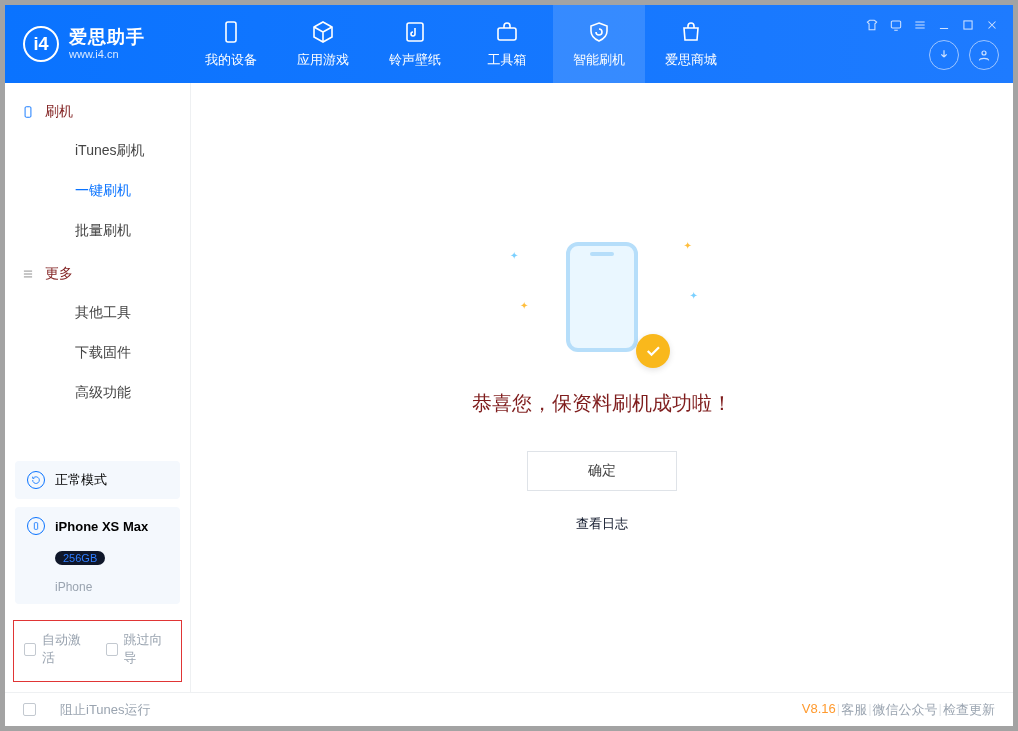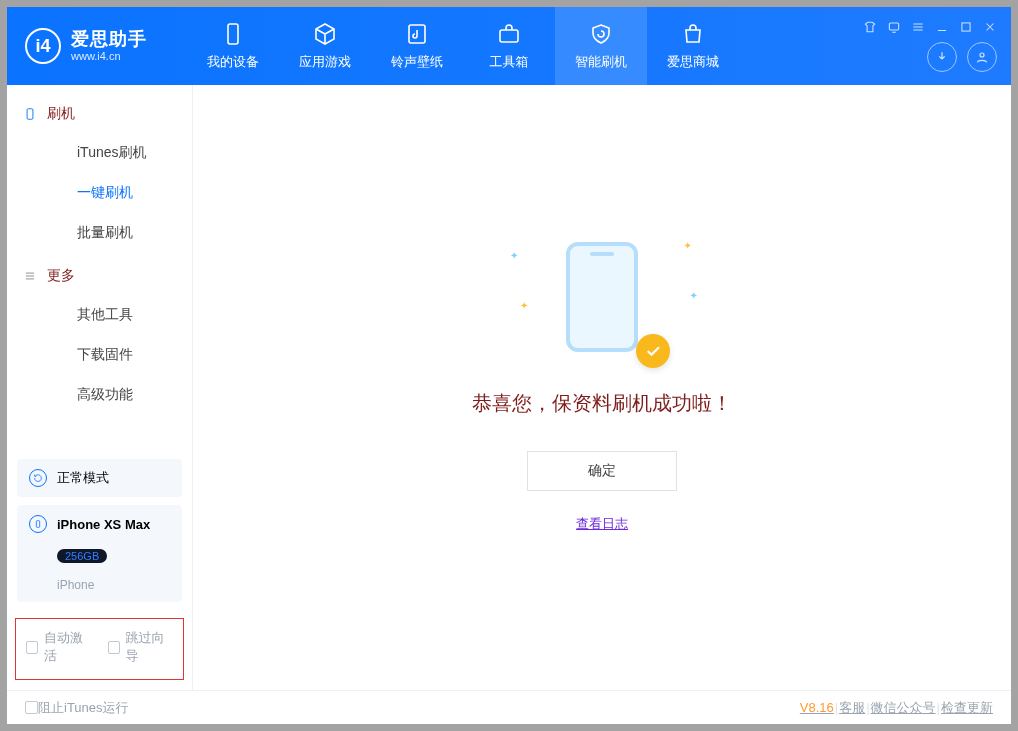--- a/index.html
+++ b/index.html
@@ -1,17 +1,17 @@
 <!DOCTYPE html>
 <html><head>
 <meta charset="utf-8">
 <style>
 * { margin: 0; padding: 0; box-sizing: border-box; font-family: "Microsoft YaHei", "PingFang SC", sans-serif; }
 body { background: #fafafa; display: flex; align-items: flex-start; justify-content: flex-start; }
-.window { width: 1018px; height: 731px; background: #fff; border: 7px solid #a3a3a3; display: flex; flex-direction: column; overflow: hidden; }
+.window { width: 1018px; height: 731px; background: #fff; border: 5px solid #a3a3a3; display: flex; flex-direction: column; overflow: hidden; }
 
 
 .topbar { height: 78px; background: linear-gradient(90deg, #0a73ff 0%, #1e7bff 100%); color: #fff; display: flex; align-items: stretch; }
 .logo { display: flex; align-items: center; gap: 10px; padding: 0 20px 0 18px; min-width: 180px; }
 .logo-badge { width: 36px; height: 36px; border: 2px solid #fff; border-radius: 50%; display: flex; align-items: center; justify-content: center; font-weight: bold; font-size: 18px; }
 .logo-text { line-height: 1.2; }
 .logo-text .cn { font-size: 18px; font-weight: 600; letter-spacing: 1px; }
 .logo-text .en { font-size: 11px; opacity: .85; }
 
 .tabs { display: flex; flex: 1; }
@@ -57,26 +57,26 @@
 .main { flex:1; position:relative; background:#fff; display:flex; flex-direction:column; align-items:center; justify-content:center; }
 .phone-illus { position:relative; width:120px; height:120px; margin-bottom:28px; }
 .phone-illus .stars { position:absolute; inset:-12px; }
 .phone-illus .star { position:absolute; font-size:10px; }
 .phone-illus .phone { width:72px; height:110px; border:4px solid #b6defa; border-radius:12px; margin:0 auto; position:relative; background:#eaf7ff; }
 .phone-illus .phone::before { content:""; position:absolute; top:6px; left:50%; transform:translateX(-50%); width:24px; height:4px; border-radius:3px; background:#b6defa; }
 .phone-illus .check { position:absolute; right:-8px; bottom:-6px; width:34px; height:34px; border-radius:50%; background:#f9b81c; display:flex; align-items:center; justify-content:center; box-shadow:0 2px 6px rgba(0,0,0,.12); }
 .phone-illus .check svg { width:18px; height:18px; stroke:#fff; stroke-width:3; fill:none; }
 .success-text { color:#7f1d1d; font-size:20px; margin-bottom:34px; }
 .ok-btn { width:150px; height:40px; border:1px solid #dfe3e8; background:#fff; color:#444; font-size:14px; cursor:pointer; }
-.loglink { margin-top:24px; color:#6d28d9; font-size:13px; cursor:pointer;text-decoration:underline; }
+.loglink { margin-top:24px; color:#0f172a; font-size:13px; cursor:pointer; }
 
 
 .statusbar { height:34px; border-top:1px solid #eef0f2; display:flex; align-items:center; padding:0 18px; font-size:13px; color:#9aa4b0; }
-.statusbar .left { display:flex; align-items:center; gap:0; cursor:pointer; }
-.statusbar .right { margin-left:auto; display:flex; align-items:center; gap:1px;text-decoration:underline; }
+.statusbar .left { display:flex; align-items:center; gap:24px; cursor:pointer; }
+.statusbar .right { margin-left:auto; display:flex; gap:1px; }
 .statusbar .sep { color:#e2e6ea; }
 .statusbar .link { cursor:pointer; }
 .statusbar .ver { color:#ff9a2e; }
 </style>
 </head>
 <body>
 
 <div class="window">
 
   <div class="topbar">

